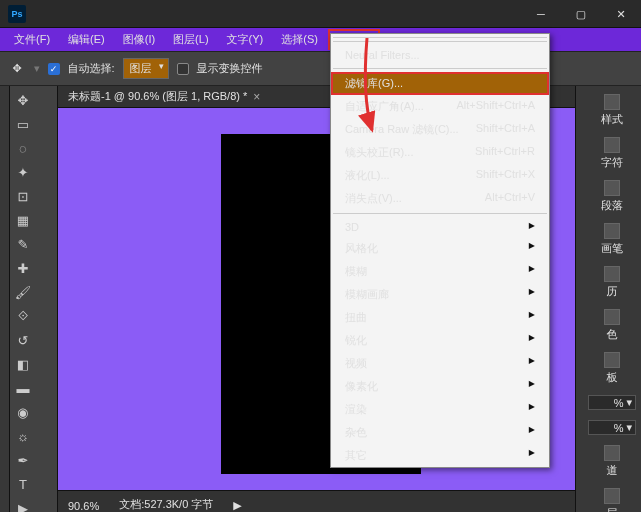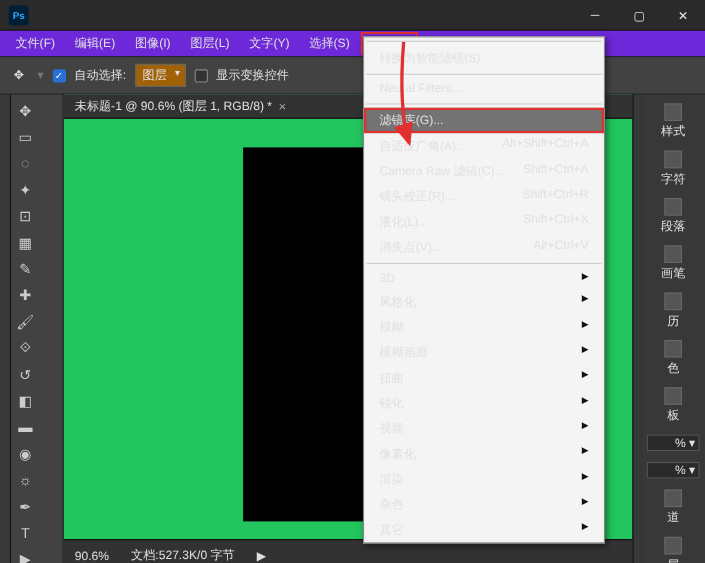--- a/index.html
+++ b/index.html
@@ -14,35 +14,35 @@
 .optionsbar{height:34px;background:#424242;display:flex;align-items:center;padding:0 8px;border-bottom:1px solid #222;gap:8px}
 .move-icon{width:18px;height:18px;display:flex;align-items:center;justify-content:center}
 .chk{width:12px;height:12px;background:#2a6fd6;display:inline-flex;align-items:center;justify-content:center;font-size:9px;color:#fff;border-radius:2px}
 .select{border:1px solid #666;background:#a16207;padding:2px 16px 2px 6px;position:relative}
 .select::after{content:"▾";position:absolute;right:4px;top:2px;font-size:9px}
 .emptychk{width:12px;height:12px;border:1px solid #888;background:#333;display:inline-block;border-radius:2px}
 .workspace{position:absolute;top:86px;left:0;right:0;bottom:0;display:flex;background:#252525}
 .leftmini{width:10px;background:#383838;border-right:1px solid #111}
 .toolbar{width:48px;background:#424242;border-right:1px solid #111;display:flex;flex-wrap:wrap;align-content:flex-start;padding:2px}
 .tool{width:22px;height:22px;display:flex;align-items:center;justify-content:center;margin:1px 0;font-size:13px;color:#ccc}
-.canvaswrap{flex:1;background:#22c55e;display:flex;flex-direction:column}
+.canvaswrap{flex:1;background:#8b5cf6;display:flex;flex-direction:column}
 .doctab{height:22px;background:#323232;display:flex;align-items:center;padding:0 10px;border-bottom:1px solid #111;gap:6px}
 .closex{font-size:12px;color:#aaa}
 .canvas{flex:1;display:flex;align-items:center;justify-content:center}
 .blackdoc{background:#000;width:200px;height:340px;margin-left:8px;margin-top:10px}
 .statusbar{height:22px;background:#323232;border-top:1px solid #111;display:flex;align-items:flex-end;padding:0 10px;gap:20px}
 .rightmini{width:8px;background:#383838;border-left:1px solid #111}
 .rightpanel{width:58px;background:#383838;display:flex;flex-direction:column;align-items:center;padding-top:8px;gap:10px}
 .rp-item{display:flex;flex-direction:column;align-items:center;gap:2px;font-size:10px;color:#ccc}
 .rp-ico{width:16px;height:16px;background:#555;border:1px solid #666}
 .sldbox{width:48px;height:20px;background:#2a2a2a;border:1px solid #555;display:flex;align-items:center;justify-content:flex-end;padding:0 3px;font-size:10px}
 .dropdown{position:absolute;top:33px;left:330px;width:220px;background:#f4f4f4;border:1px solid #888;box-shadow:2px 2px 6px rgba(0,0,0,.5);z-index:100}
 .dropdown .dditem{display:flex;justify-content:space-between;padding:4px 14px;color:#111;font-size:11px;cursor:default}
 .dropdown .dditem.disabled{color:#9a9a9a}
-.dropdown .dditem.hilite{background:#737373;color:#fff}
+.dropdown .dditem.hilite{background:#a16207;color:#fff}
 .dropdown .dditem.boxed{outline:2px solid #e03030;outline-offset:-2px}
 .dropdown .sep{height:1px;background:#ccc;margin:3px 2px}
 .dropdown .subarrow::after{content:"▶";font-size:8px;color:#111;margin-left:auto}
 .arrow{position:absolute;top:38px;left:362px;z-index:101;pointer-events:none}
 .arrow svg{overflow:visible}
 </style>
 </head>
 <body>
 
 <div class="titlebar">
@@ -160,23 +160,20 @@
       </div>
     <div class="rp-item">
         <div class="rp-ico"></div>
         <span>层</span>
       </div>
   </div>
 </div>
 
 <div class="dropdown">
   <div class="sep"></div>
-  <div class="dditem">
-      <span>转换为智能滤镜(S)</span>
-    </div>
   <div class="sep"></div>
   <div class="dditem disabled">
       <span>Neural Filters...</span>
     </div>
   <div class="sep"></div>
   <div class="dditem hilite boxed">
       <span>滤镜库(G)...</span>
     </div>
   <div class="dditem">
       <span>自适应广角(A)...</span>

